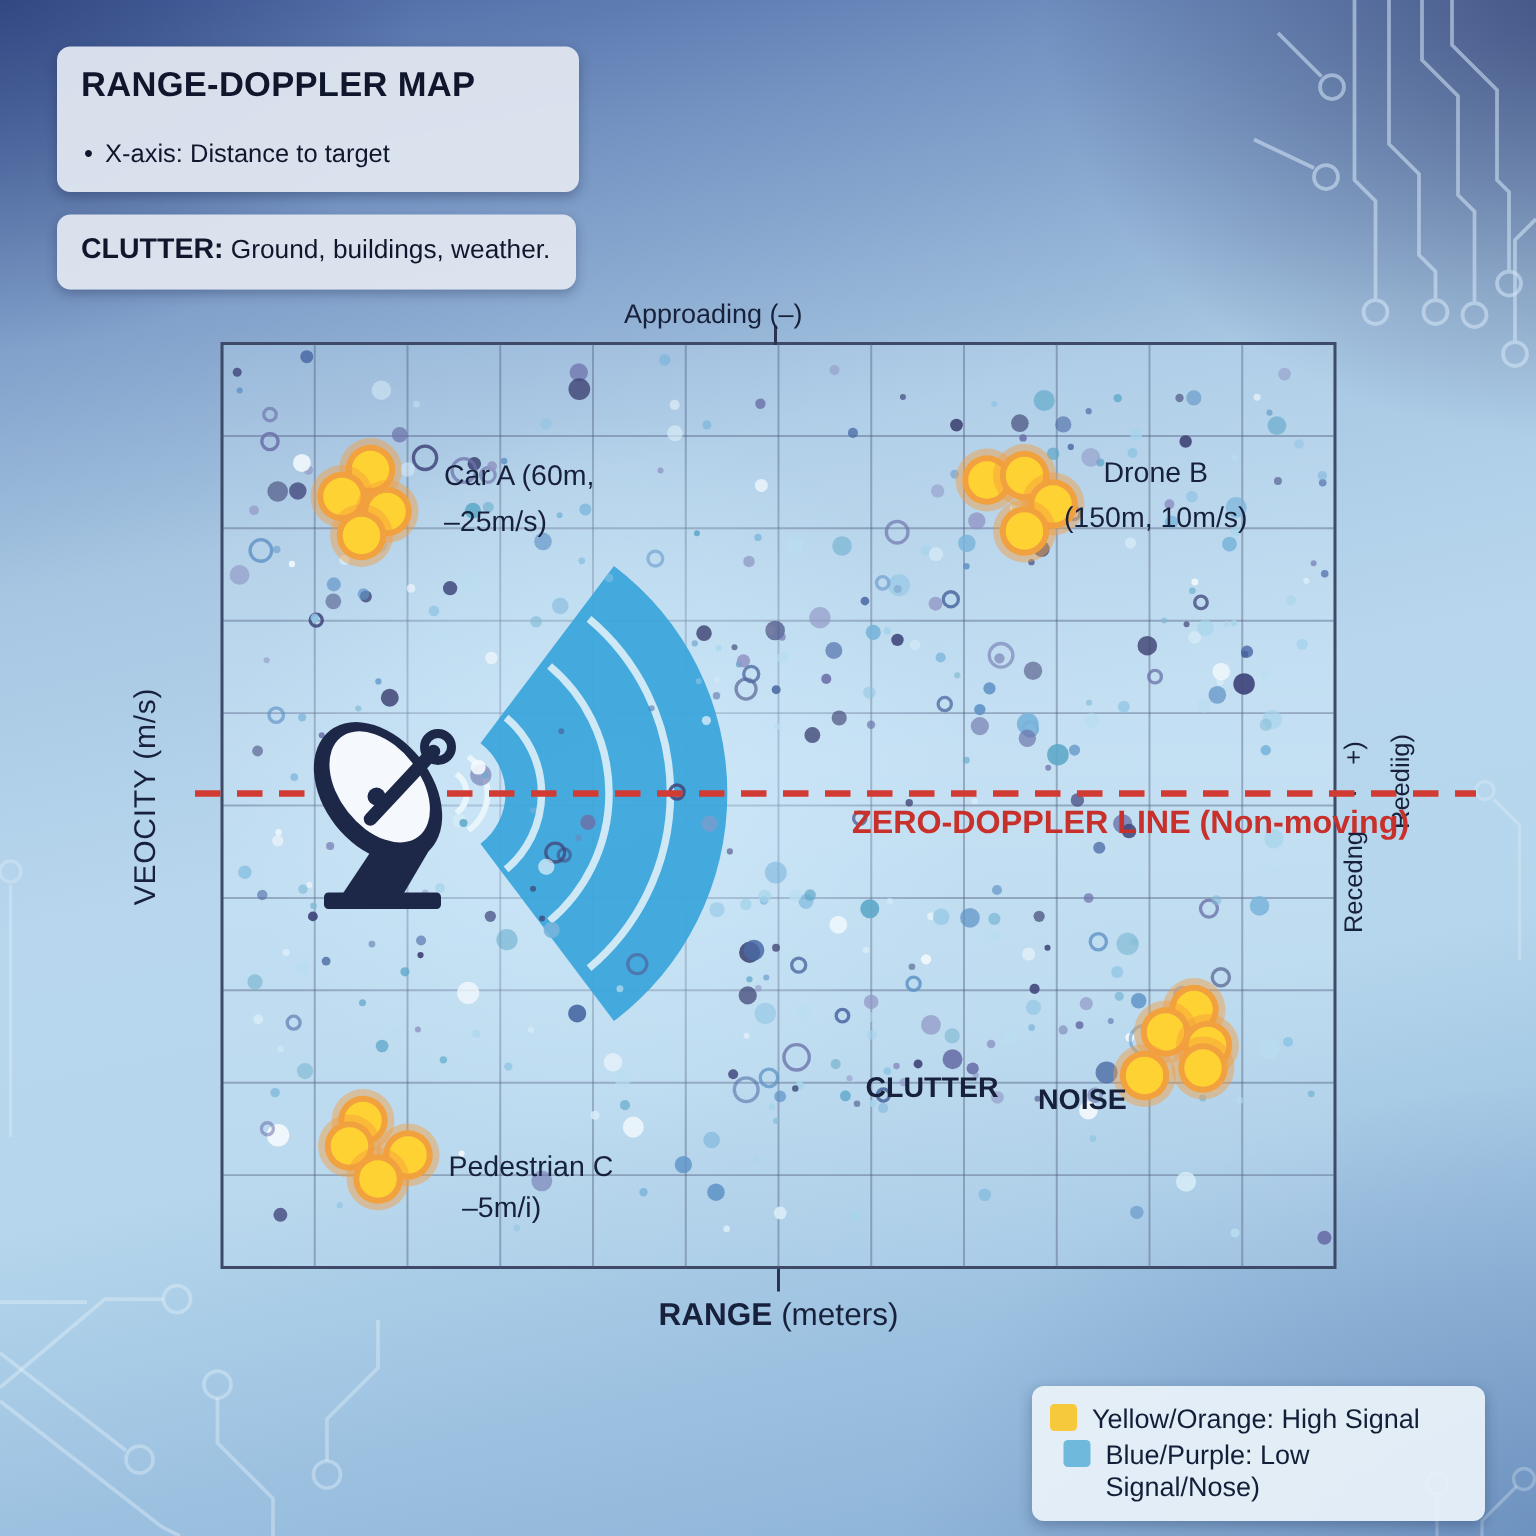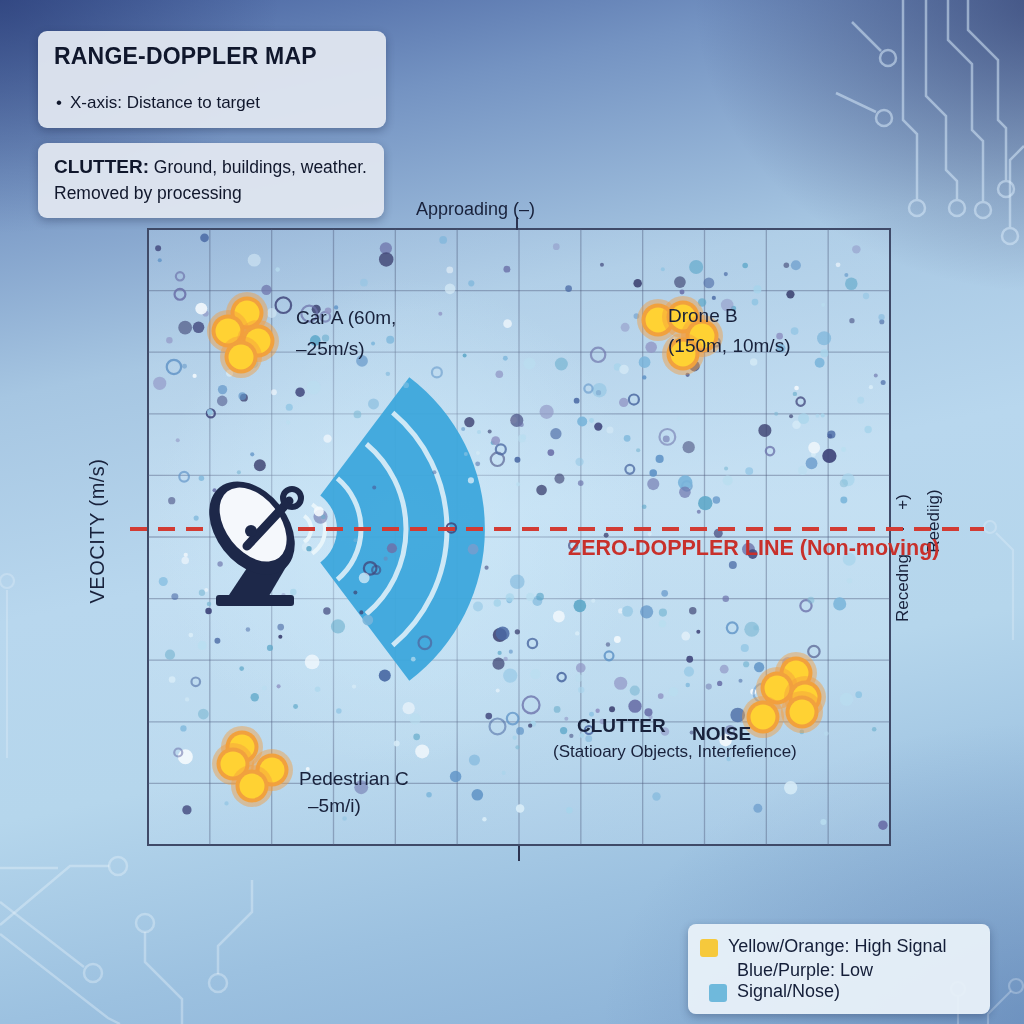--- a/index.html
+++ b/index.html
@@ -29,37 +29,37 @@
   .bullet::before{content:"\2022";position:absolute;left:2px;}
   #clutter-box{left:38px;top:143px;width:316px;padding:11px 14px 12px 16px;font-size:17.5px;line-height:1.42;}
   #clutter-box b{font-size:19px;}
   .lbl{position:absolute;color:#18213b;}
   .vlabel{position:absolute;text-align:center;transform:rotate(-90deg);transform-origin:center;color:#18213b;height:24px;line-height:24px;}
   #lbl-approaching{left:416px;top:199px;width:200px;text-align:left;font-size:18px;}
   #lbl-ylabel{left:-33px;top:519px;width:260px;font-size:20px;letter-spacing:.5px;}
   #lbl-range{left:419px;top:865px;width:200px;text-align:center;font-size:21px;}
   #lbl-range .rw{font-weight:600;}
   #lbl-car{left:296px;top:291px;font-size:19px;line-height:31px;margin-top:11px;}
-  #lbl-drone{left:668px;top:301px;width:205px;text-align:left;font-size:19px;line-height:30px;}
+  #lbl-drone{left:668px;top:301px;width:205px;text-align:center;font-size:19px;line-height:30px;}
   #lbl-zdl{left:552px;top:536px;font-size:21.5px;font-weight:600;}
   #lbl-clutter-word,#lbl-noise-word{font-size:19px;font-weight:bold;}
   #lbl-clutter-word{left:577px;top:715px;}
   #lbl-noise-word{left:692px;top:723px;text-align:center;}
   #lbl-cn-sub{left:553px;top:742px;font-size:17px;}
   #lbl-ped{left:299px;top:765px;font-size:19px;line-height:27px;}
   #lbl-ped .l2{padding-left:9px;}
   #lbl-plus{left:868px;top:490px;width:70px;font-size:17px;}
   #lbl-recedng{left:823px;top:576px;width:160px;font-size:17px;}
   #lbl-reediig{left:854px;top:509px;width:160px;font-size:17px;}
   #legend{
     position:absolute;left:688px;top:924px;width:302px;box-sizing:border-box;
     padding:9px 12px;border-radius:8px;background:rgba(233,241,249,.94);
     box-shadow:0 3px 9px rgba(15,30,65,.30);
   }
-  .legend-row{display:flex;align-items:flex-end;gap:10px;font-size:18px;color:#141e38;margin:3px 0;}
+  .legend-row{display:flex;align-items:flex-start;gap:10px;font-size:18px;color:#141e38;margin:3px 0;}
   .legend-row.indent{margin-left:9px;}
   .swatch{width:18px;height:18px;border-radius:3px;flex:0 0 18px;}
 </style>
 </head>
 <body>
 
 <div class="stage">
 
   <svg class="layer" viewBox="0 0 1024 1024">
     <g stroke="rgba(214,231,248,0.55)" stroke-width="2.5" fill="none">
@@ -633,41 +633,43 @@
       </g>
   </svg>
 
   <div class="infobox" id="title-box">
     <h1>RANGE-DOPPLER MAP</h1>
     <div class="bullet">X-axis: Distance to target</div>
   </div>
 
   <div class="infobox" id="clutter-box">
     <div><b>CLUTTER:</b><span> Ground, buildings, weather.</span></div>
-    <div>Removed by processing</div>
   </div>
 
   <div class="lbl" id="lbl-approaching">Approading (–)</div>
   <div class="vlabel" id="lbl-ylabel">VEOCITY (m/s)</div>
+  <div class="lbl" id="lbl-range">
+    <span class="rw">RANGE</span>
+    <span>(meters)</span>
+  </div>
   <div class="vlabel" id="lbl-plus">+)</div>
   <div class="vlabel" id="lbl-recedng">Recedng</div>
   <div class="vlabel" id="lbl-reediig">Reediig)</div>
 
   <div class="lbl" id="lbl-car">
     <div>Car A (60m,</div>
     <div>–25m/s)</div>
   </div>
   <div class="lbl" id="lbl-drone">
     <div>Drone B</div>
     <div>(150m, 10m/s)</div>
   </div>
   <div class="lbl" id="lbl-zdl" style="color: rgb(200, 48, 43); margin-left: 16px;">ZERO-DOPPLER LINE (Non-moving)</div>
   <div class="lbl" id="lbl-clutter-word">CLUTTER</div>
   <div class="lbl" id="lbl-noise-word">NOISE</div>
-  <div class="lbl" id="lbl-cn-sub">(Statioary Objects, Interfefience)</div>
   <div class="lbl" id="lbl-ped">
     <div>Pedestrian C</div>
     <div class="l2">–5m/i)</div>
   </div>
 
   <div id="legend">
     <div class="legend-row">
       <span class="swatch" style="background: rgb(246, 201, 60);"></span>
       <span>Yellow/Orange: High Signal</span>
     </div>

